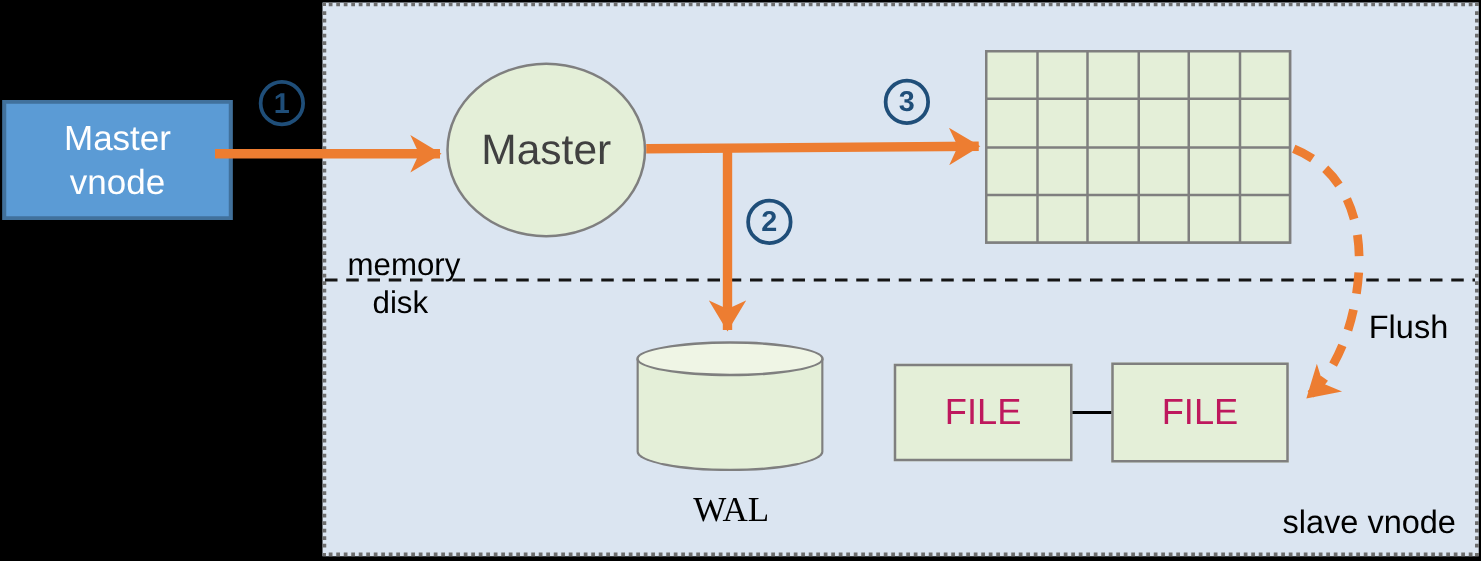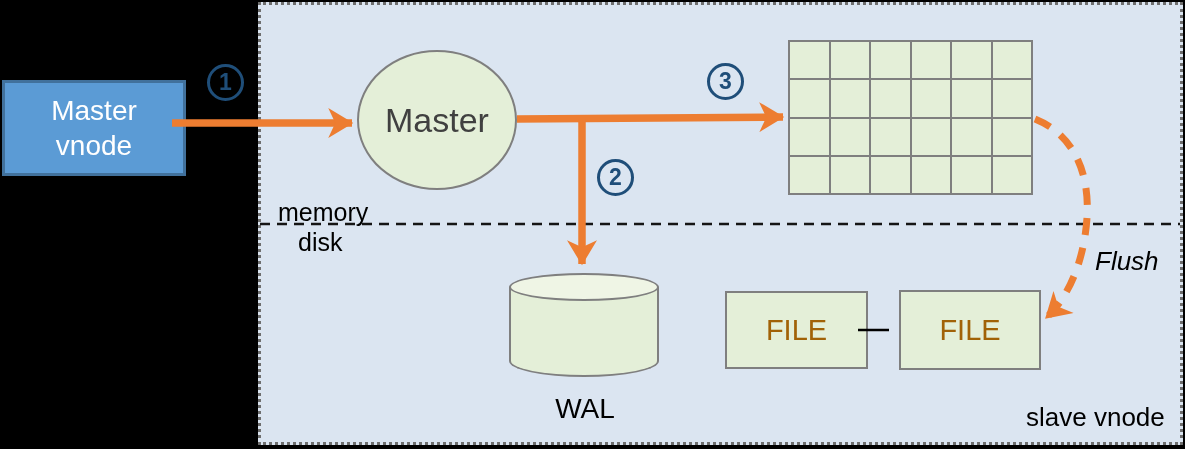--- a/index.html
+++ b/index.html
@@ -40,41 +40,41 @@
   .memtable{
     left:788px;top:40px;width:245px;height:155px;box-sizing:border-box;
     background:var(--node-border,#7f7f7f);
     border:2px solid var(--node-border,#7f7f7f);
     display:grid;gap:2px;
   }
   .memtable .cell{background:var(--node-fill,#e4efd8);}
   .lbl{color:#000;font-size:25px;line-height:1;}
   .lbl-memory{left:278px;top:200px;}
   .lbl-disk{left:278px;top:230px;margin-left:20px;}
-  .lbl-wal{left:535px;top:395px;width:100px;text-align:center;font-size:28px;}
-  .lbl-flush{left:1095px;top:248px;font-size:26px;font-style:italic;}
+  .lbl-wal{left:535px;top:395px;width:100px;text-align:center;font-size:28px;font-family:Liberation Serif, serif;}
+  .lbl-flush{left:1095px;top:248px;font-size:26px;}
   .lbl-slave{left:1026px;top:404px;font-size:26px;}
   .cyl-top{
     left:509px;top:273px;width:150px;height:28px;box-sizing:border-box;
     background:var(--cyl-top-fill,#eff5e5);
     border:2.5px solid var(--node-border,#7f7f7f);border-radius:50%;
     z-index:2;
   }
   .cyl-body{
     left:509px;top:287px;width:150px;height:90px;box-sizing:border-box;
     background:var(--node-fill,#e4efd8);
     border:2.5px solid var(--node-border,#7f7f7f);border-top:none;
     border-radius:0 0 75px 75px / 0 0 16px 16px;
     z-index:1;
   }
   .file-box{
     box-sizing:border-box;background:var(--node-fill,#e4efd8);
     border:2.5px solid var(--node-border,#7f7f7f);
     display:flex;align-items:center;justify-content:center;
-    font-size:29px;color:#a16207;margin-left:10px;
+    font-size:29px;color:#be185d;
   }
   .file1{left:715px;top:291px;width:143px;height:78px;}
   .file2{left:889px;top:290px;width:142px;height:80px;}
   svg.overlay{position:absolute;left:0;top:0;z-index:5;pointer-events:none;}
   .orange-line{stroke:var(--orange-accent,#ed7d31);stroke-width:7.5;fill:none;}
   .flush-curve{stroke:var(--orange-accent,#ed7d31);stroke-width:7;fill:none;stroke-dasharray:17 13;}
   .sep-line{stroke:#151515;stroke-width:2.5;stroke-dasharray:10 7;fill:none;}
   .conn-line{stroke:#000;stroke-width:2.5;fill:none;}
   #ah path{fill:var(--orange-accent,#ed7d31);}
 </style>

